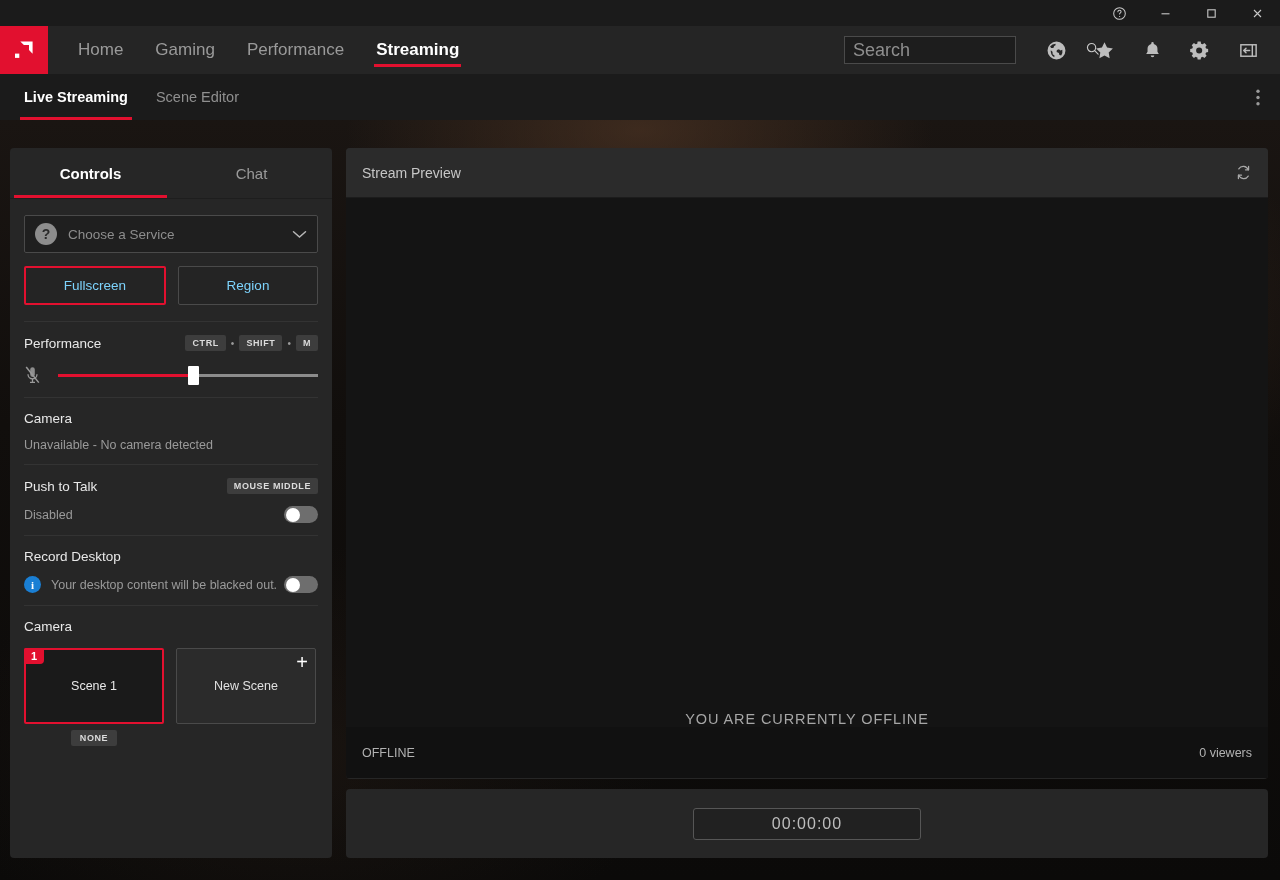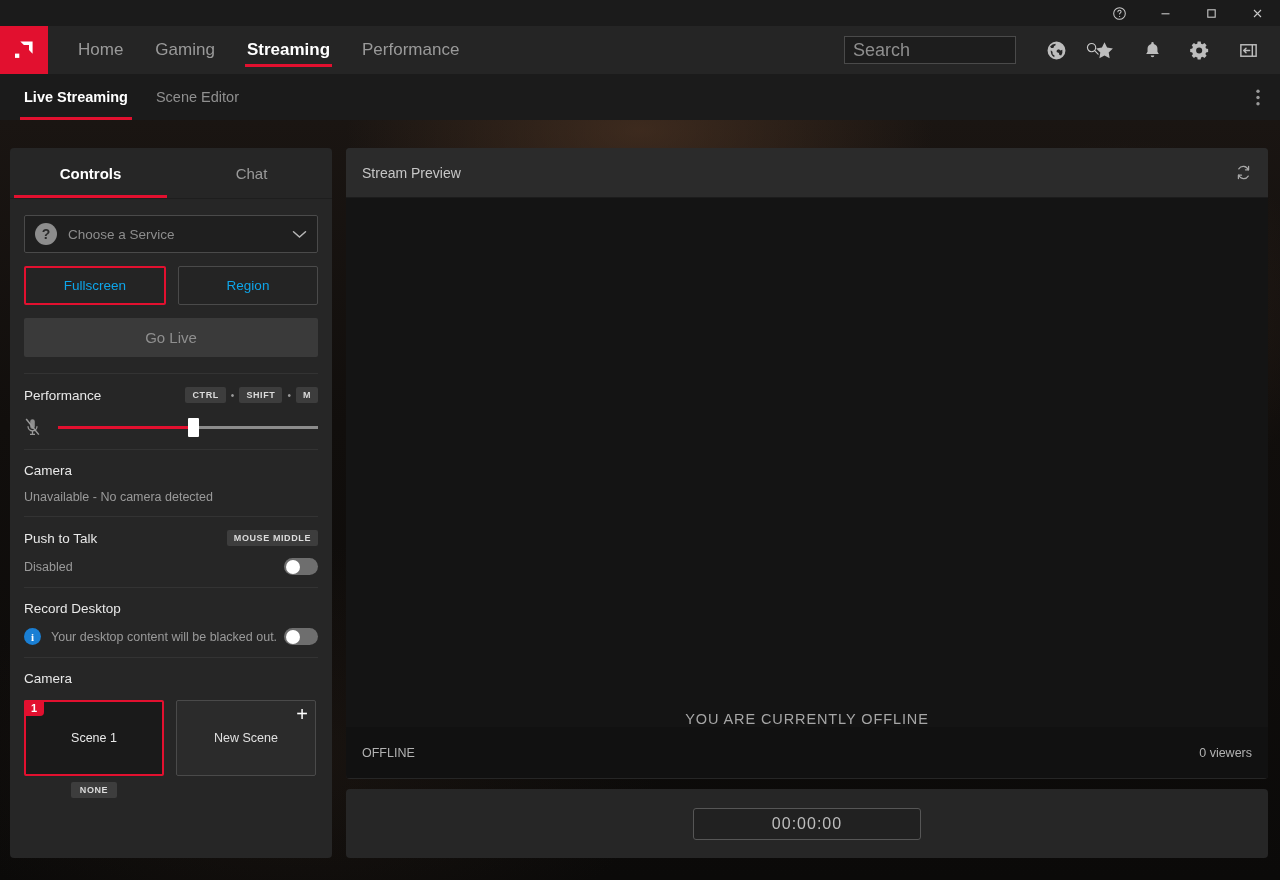--- a/index.html
+++ b/index.html
@@ -112,21 +112,21 @@
   .qmark {
     width: 22px; height: 22px; border-radius: 50%; background: #8d8d8d;
     color: #2a2a2a; font-size: 14px; font-weight: bold;
     display: flex; align-items: center; justify-content: center; flex: none;
   }
   .service-label { margin-left: 11px; font-size: 13.5px; color: #8d8d8d; flex: 1; }
 
   .mode-row { display: flex; gap: 12px; margin-top: 13px; }
   .mode-btn {
     flex: 1; height: 39px; border-radius: 2px; background: #242424;
-    border: 1px solid #4a4a4a; color: #0ea5e9; font-size: 13.5px;
+    border: 1px solid #4a4a4a; color: #7dd3fc; font-size: 13.5px;
     display: flex; align-items: center; justify-content: center; cursor: default;
   }
   .mode-btn.selected { border: 2px solid #e2102f; }
 
   .golive-btn {
     margin-top: 13px; height: 39px; border-radius: 2px; background: #3a3a3a;
     color: #8f8f8f; font-size: 15px;
     display: flex; align-items: center; justify-content: center; cursor: default;
   }
 
@@ -261,22 +261,22 @@
   <div class="mainnav">
     <div class="logo">
       <svg width="26" height="26" viewBox="0 0 26 26" fill="#ffffff">
         <path d="M4 16.6h4.3v4.3H4z"></path>
         <path d="M21.6 4.4v12.3l-3.6-3.6V8H12.9L9.3 4.4z"></path>
       </svg>
     </div>
     <div class="nav-items">
       <div class="nav-item">Home</div>
       <div class="nav-item">Gaming</div>
+      <div class="nav-item">Performance</div>
       <div class="nav-item active">Streaming</div>
-      <div class="nav-item">Performance</div>
     </div>
     <div class="nav-right">
       <div class="searchbox">
         <input type="text" placeholder="Search" style="">
         <span>
           <svg width="15" height="15" viewBox="0 0 16 16" fill="none" stroke="#c8c8c8" stroke-width="1.2">
             <circle cx="7" cy="7" r="4.4"></circle>
               <path d="M10.3 10.3L14 14" stroke-linecap="round"></path>
           </svg>
         </span>
@@ -342,21 +342,20 @@
             <path d="M1.5 1.8l6 5.2 6-5.2"></path>
           </svg>
         </span>
       </div>
 
       <div class="mode-row">
         <div class="mode-btn selected">Fullscreen</div>
         <div class="mode-btn">Region</div>
       </div>
 
-      <div class="golive-btn">Go Live</div>
 
       <div class="section" style="margin-top:16px;border-top:1px solid #333">
         <div class="section-head">
           <span class="section-title">Performance</span>
           <span class="keys">
             <span class="key">CTRL</span>
             <span class="keysep">•</span>
             <span class="key">SHIFT</span>
             <span class="keysep">•</span>
             <span class="key">M</span>

